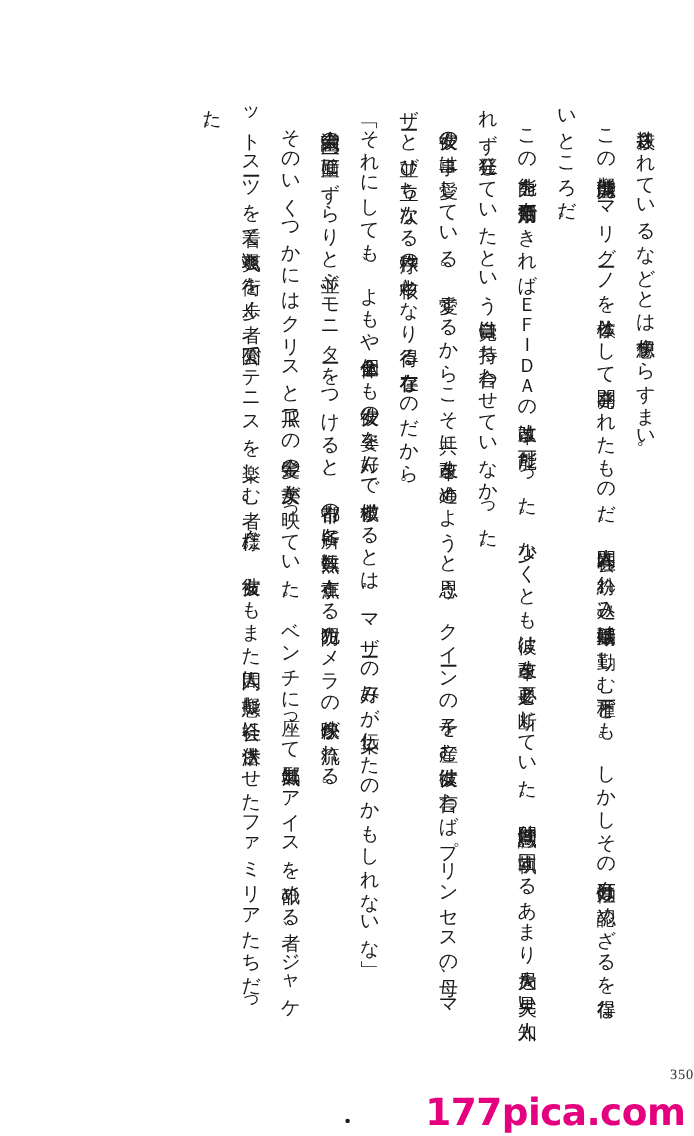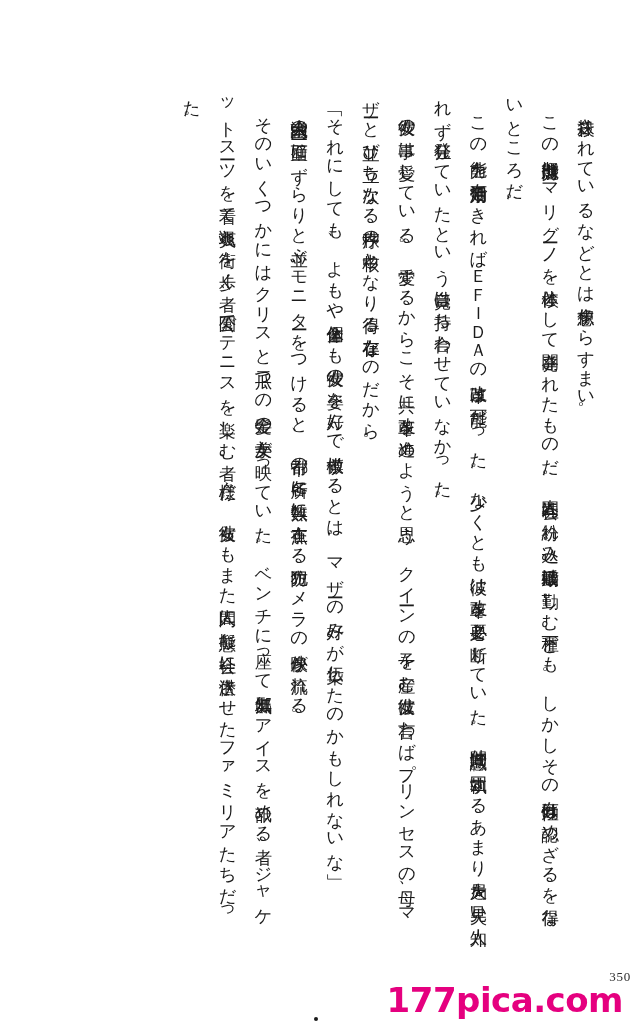--- a/index.html
+++ b/index.html
@@ -72,21 +72,21 @@
     width: 4px;
     height: 4px;
     border-radius: 50%;
     background: #1a1a1a;
   }
 
   
   .watermark {
     position: absolute;
     right: 8px;
-    bottom: 16px;
+    bottom: 4px;
     font-family: "DejaVu Sans", "Liberation Sans", sans-serif;
     font-size: 34px;
     font-weight: 700;
     color: #e5007f;
     letter-spacing: -0.5px;
     line-height: 1;
     white-space: nowrap;
   }
 </style>
 </head>

